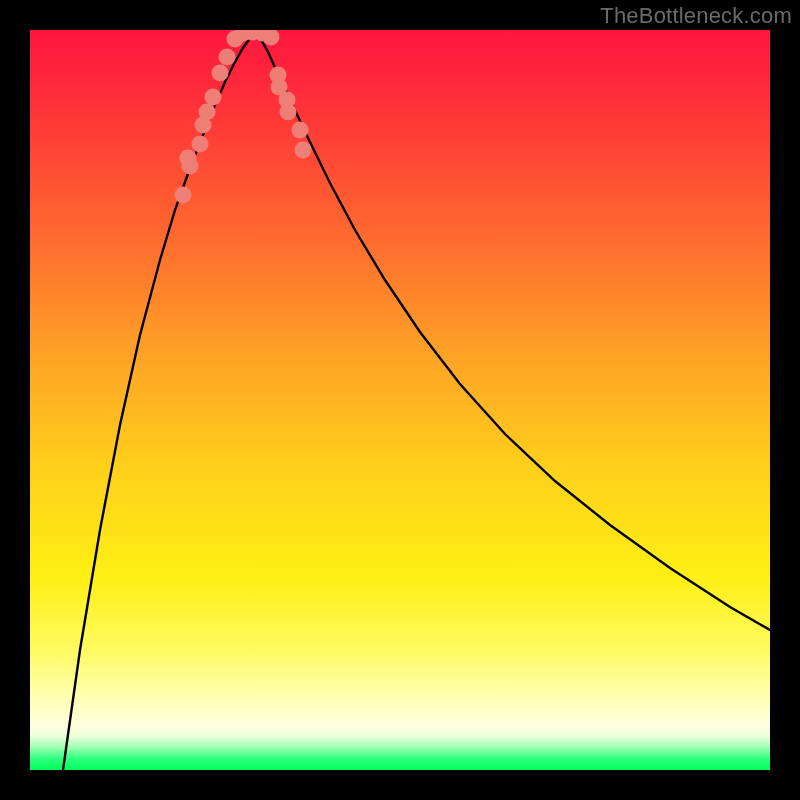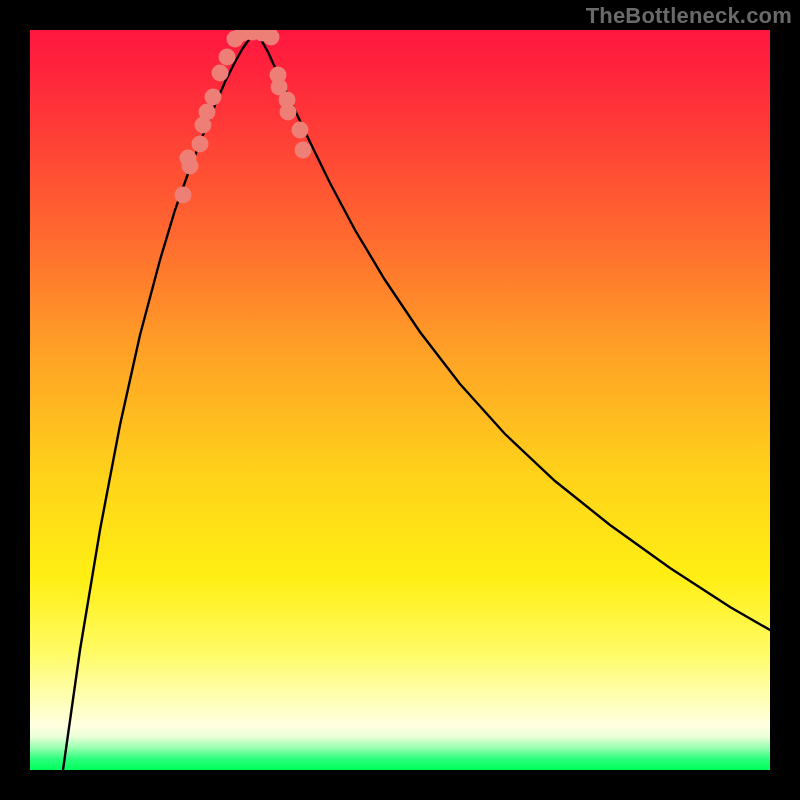--- a/index.html
+++ b/index.html
@@ -32,21 +32,21 @@
       #2cff7e 98.5%,
       #00ff5a 100%
     );
   }
   .watermark {
     position: absolute;
     top: 3px;
     right: 8px;
     color: #6a6a6a;
     font-size: 22px;
-    font-weight: 700;
+    font-weight: 400;
     letter-spacing: 0.2px;
     z-index: 50;
     user-select: none;
   }
   svg.plot {
     position: absolute;
     left: 0;
     top: 0;
     width: 740px;
     height: 740px;

